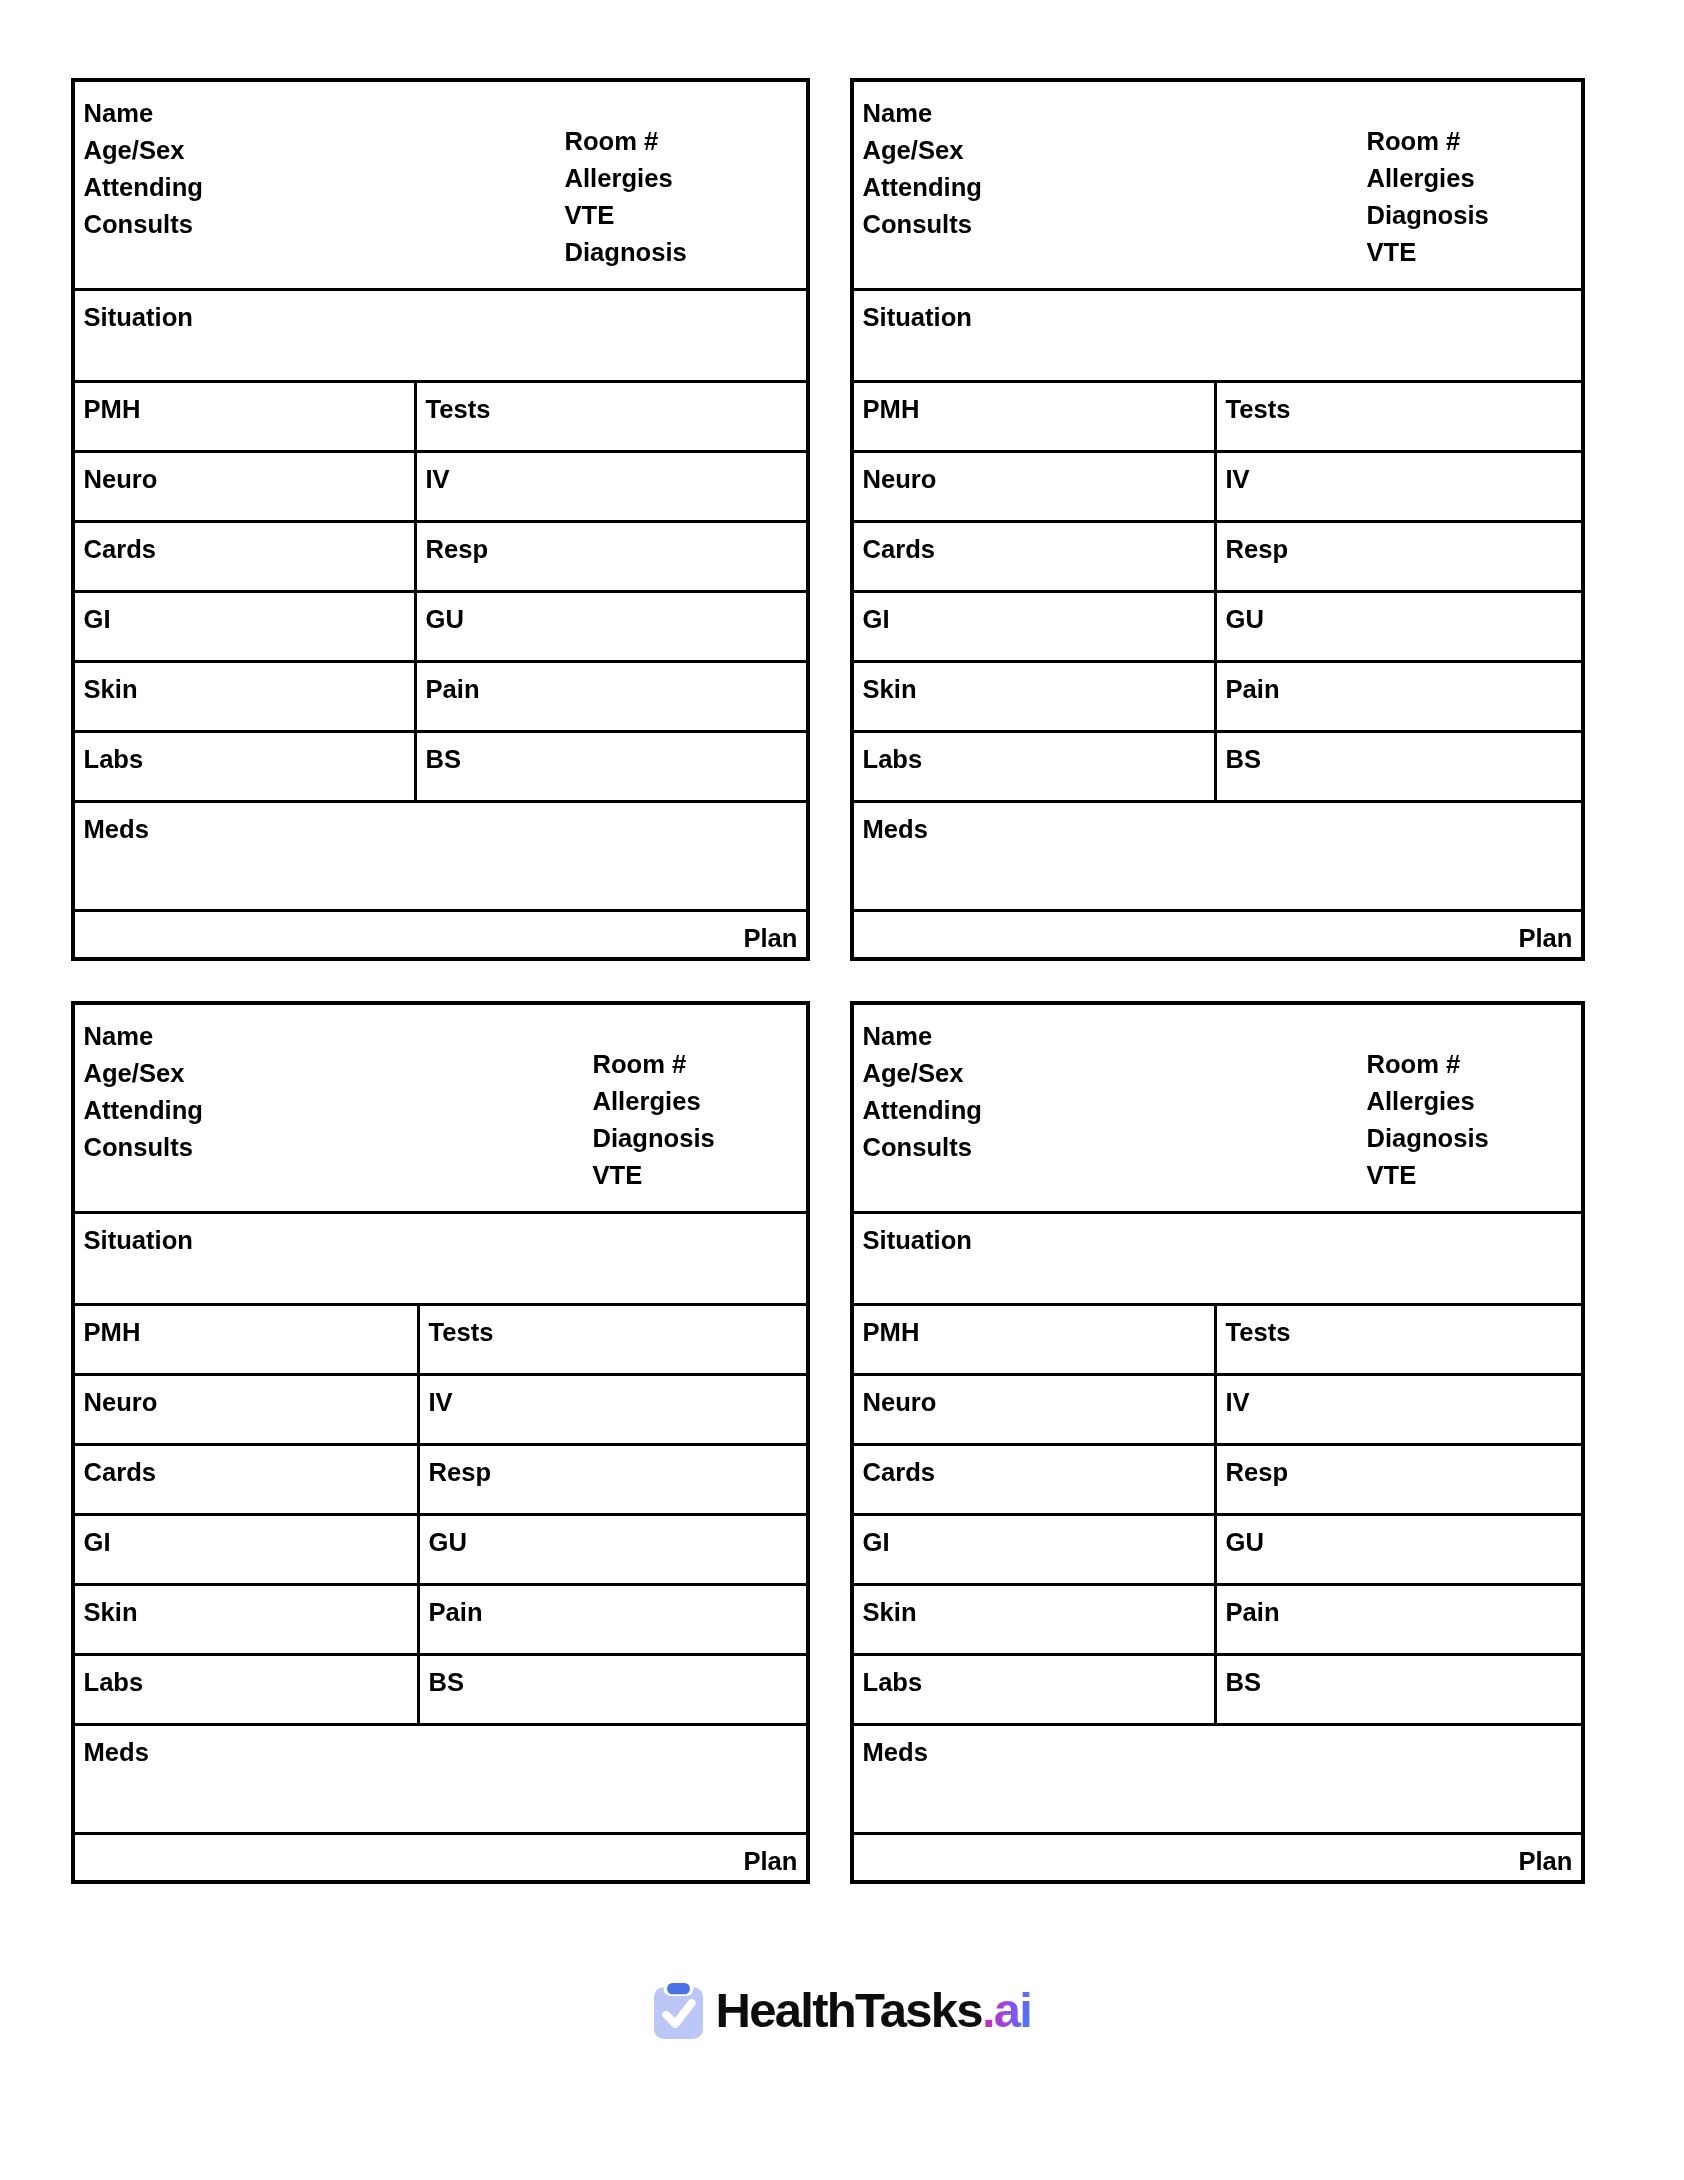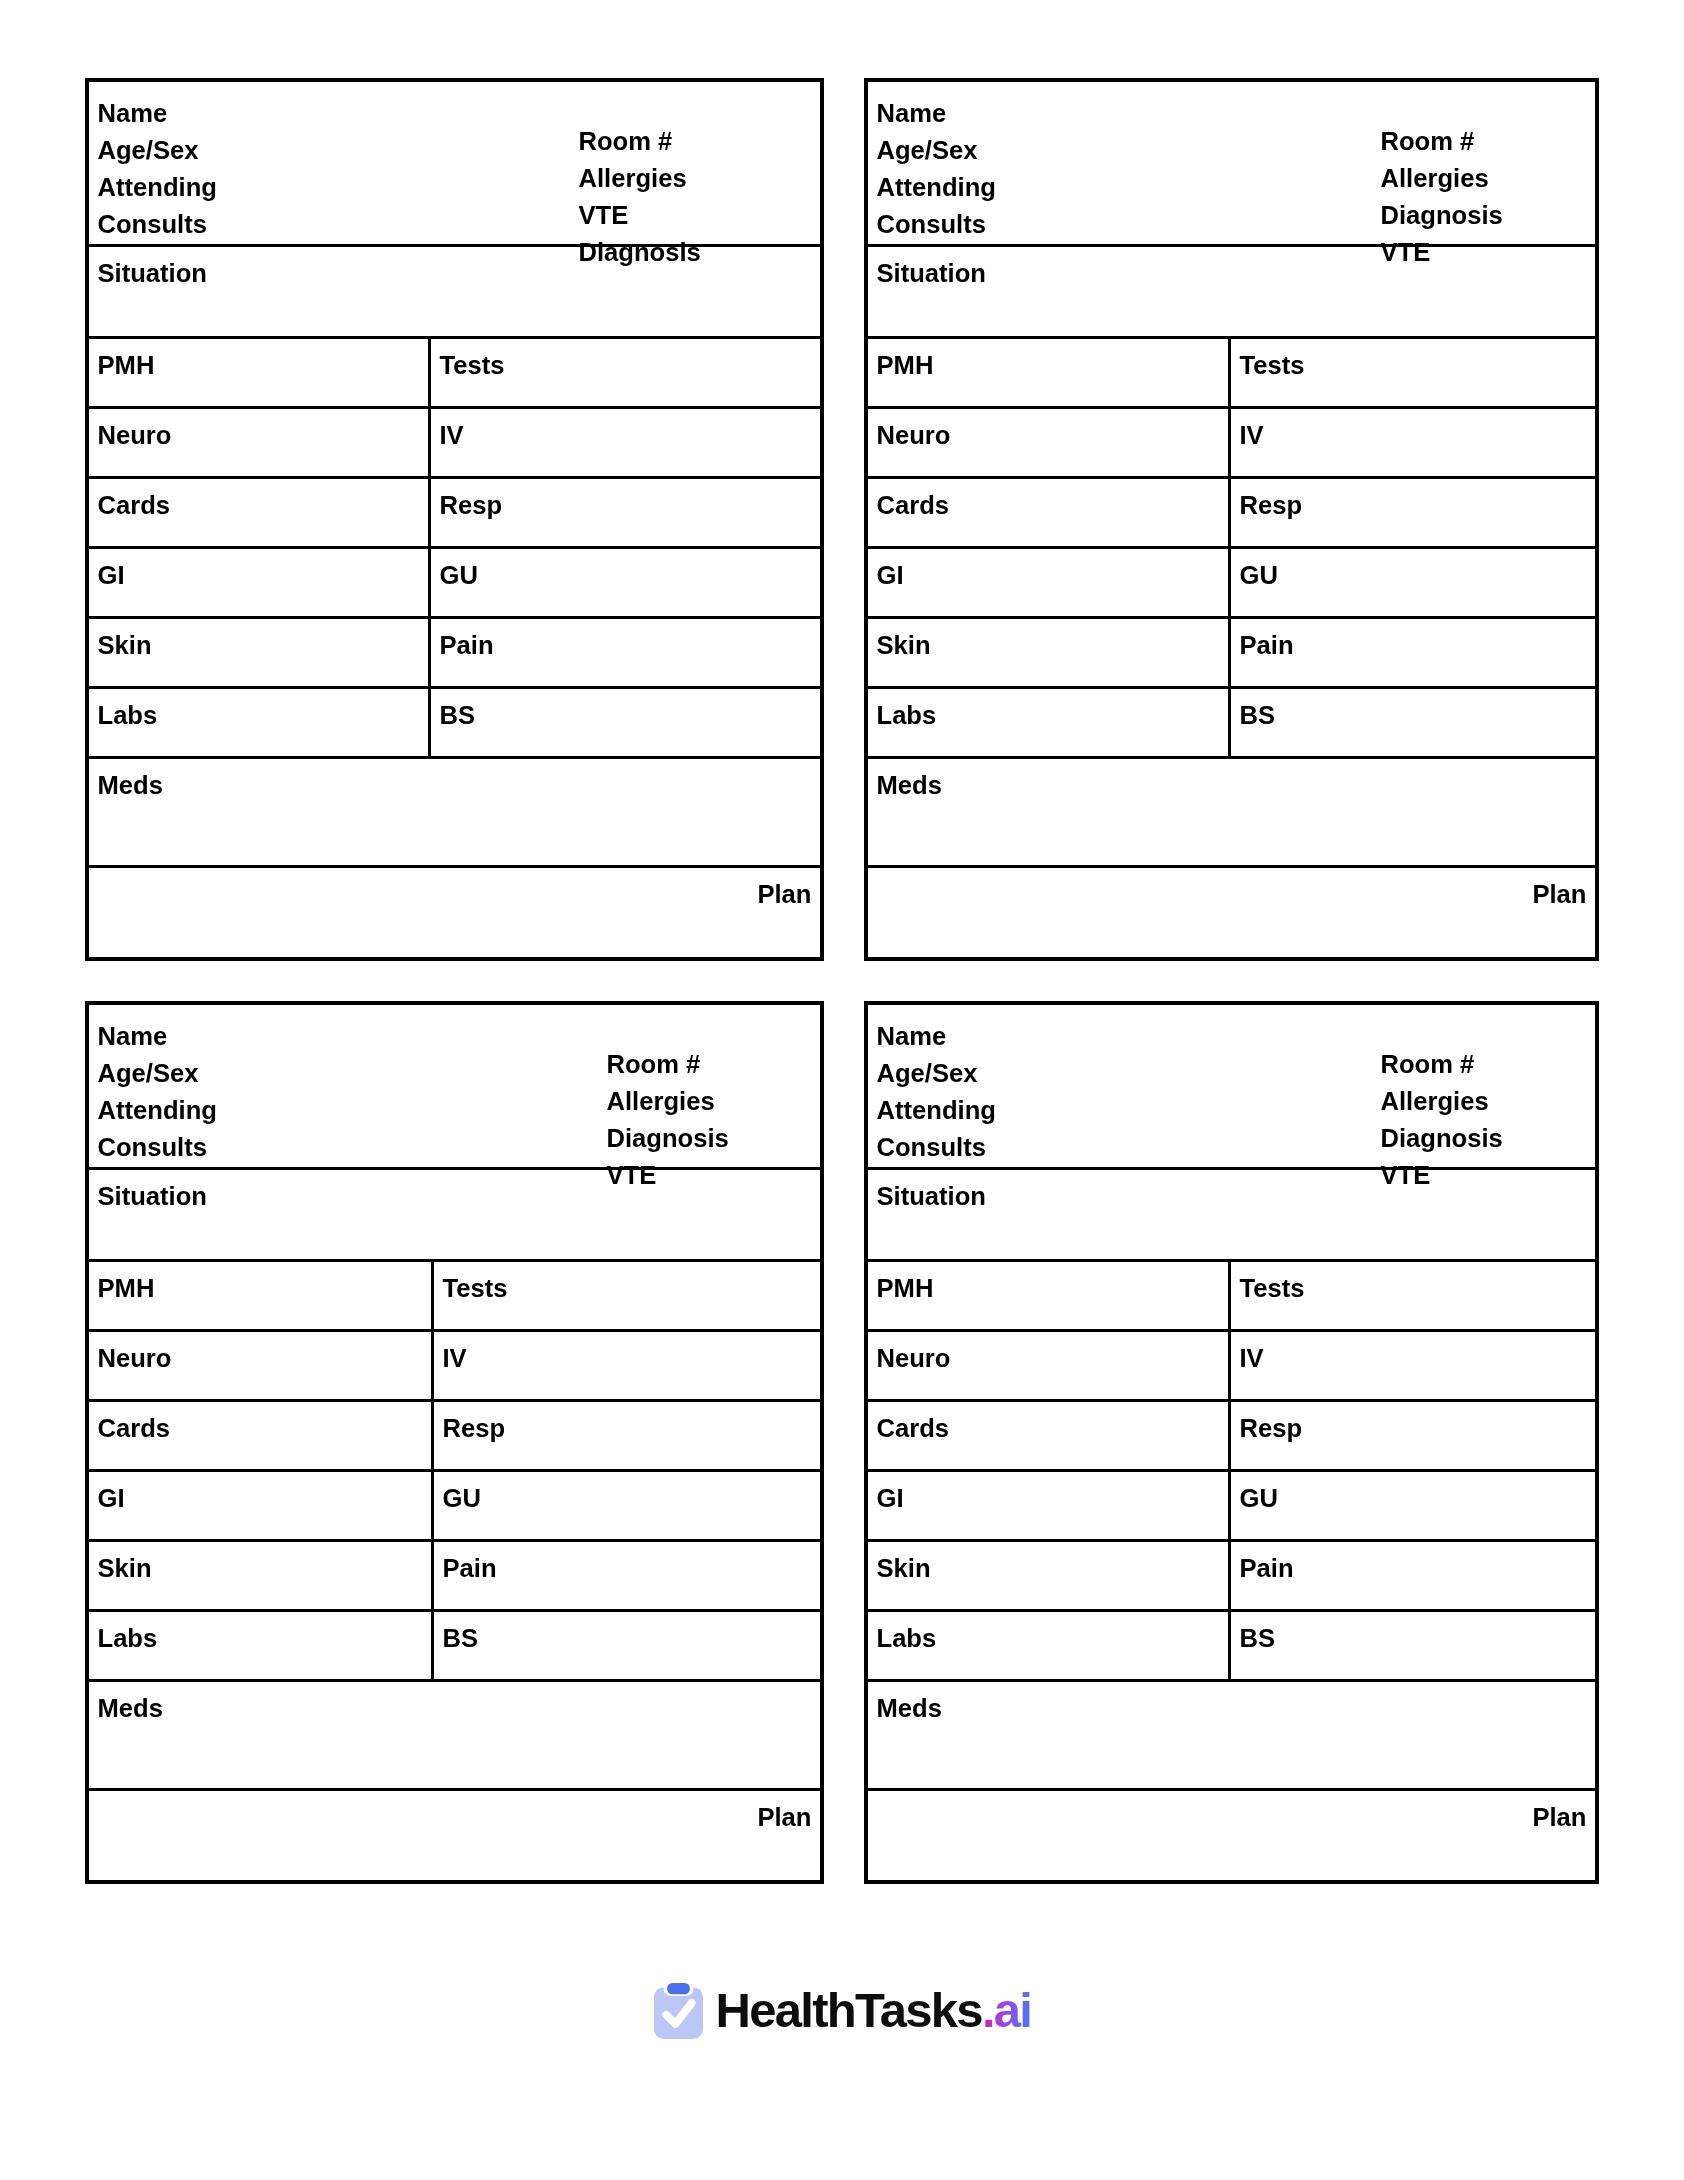--- a/index.html
+++ b/index.html
@@ -4,21 +4,21 @@
 <style>
   html, body { margin: 0; padding: 0; }
   body {
     width: 1685px; height: 2181px;
     background: var(--page-bg, #ffffff);
     font-family: "Liberation Sans", sans-serif;
   }
   .sheet { position: relative; width: 1685px; height: 2181px; overflow: hidden; background: var(--page-bg, #ffffff); }
 
   .cards {
-    position: absolute; left: 85px; top: 78px;
+    position: absolute; left: 71px; top: 78px;
     display: grid;
     grid-template-columns: 739px 735px;
     column-gap: 98px;
     row-gap: 93px;
     gap: 40px;
   }
 
   .card {
     box-sizing: border-box;
     height: 883px;
@@ -31,21 +31,21 @@
 
   
   .hdr { box-sizing: border-box; height: 162px; padding: 12.8px 8.5px 0 8.5px; display: flex; align-items: flex-start; }
   .hdr-col { display: flex; flex-direction: column; }
   .hdr-left { width: var(--indent, 481px); flex: none; }
   .hdr-right { flex: 1; margin-top: 28px; }
   .hdr .lbl { line-height: 37px; }
 
   
   .sec { box-sizing: border-box; border-top: 3.4px solid var(--line, #000000); padding: 10.2px 8.5px 0 8.5px; }
-  .sec-situation { height: 92px; }
+  .sec-situation { height: 92px; margin-top: 44px; }
   .sec-meds { height: 109px; }
   .sec-plan { flex: 1; text-align: right; }
 
   
   .row { box-sizing: border-box; height: 70px; border-top: 3.4px solid var(--line, #000000); display: flex; }
   .cell { box-sizing: border-box; padding: 10.2px 8.5px 0 8.5px; }
   .cell-l { width: var(--split, 339px); flex: none; }
   .cell-r { flex: 1; border-left: 3.4px solid var(--line, #000000); }
 
   

